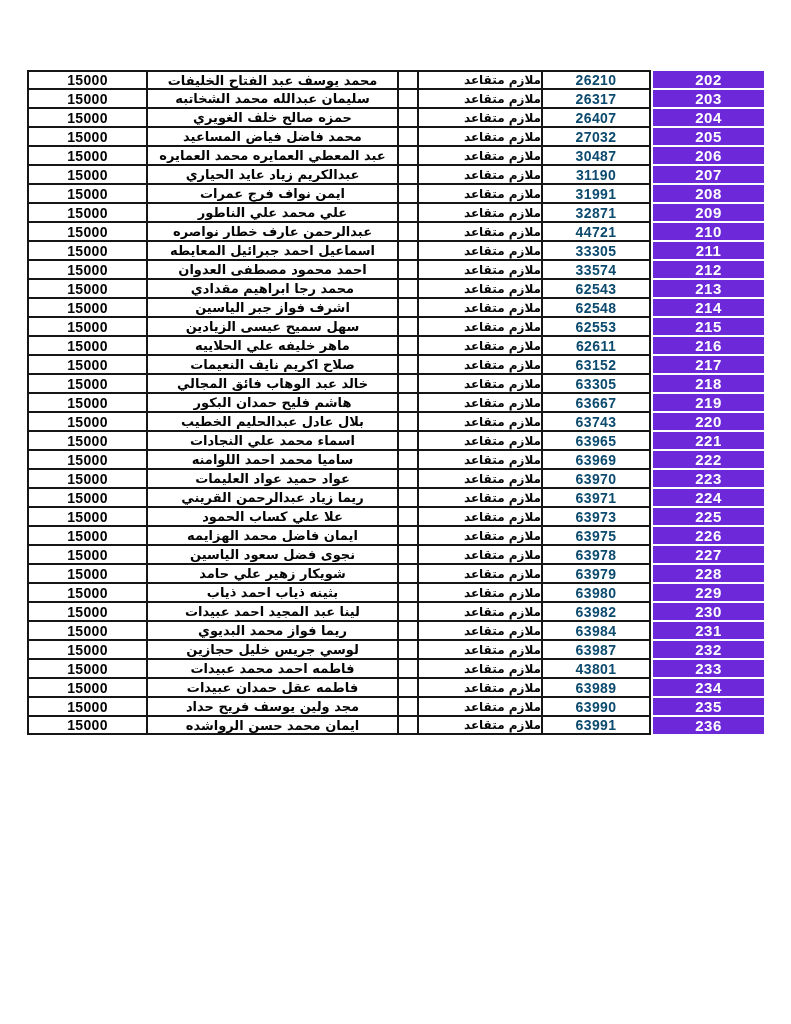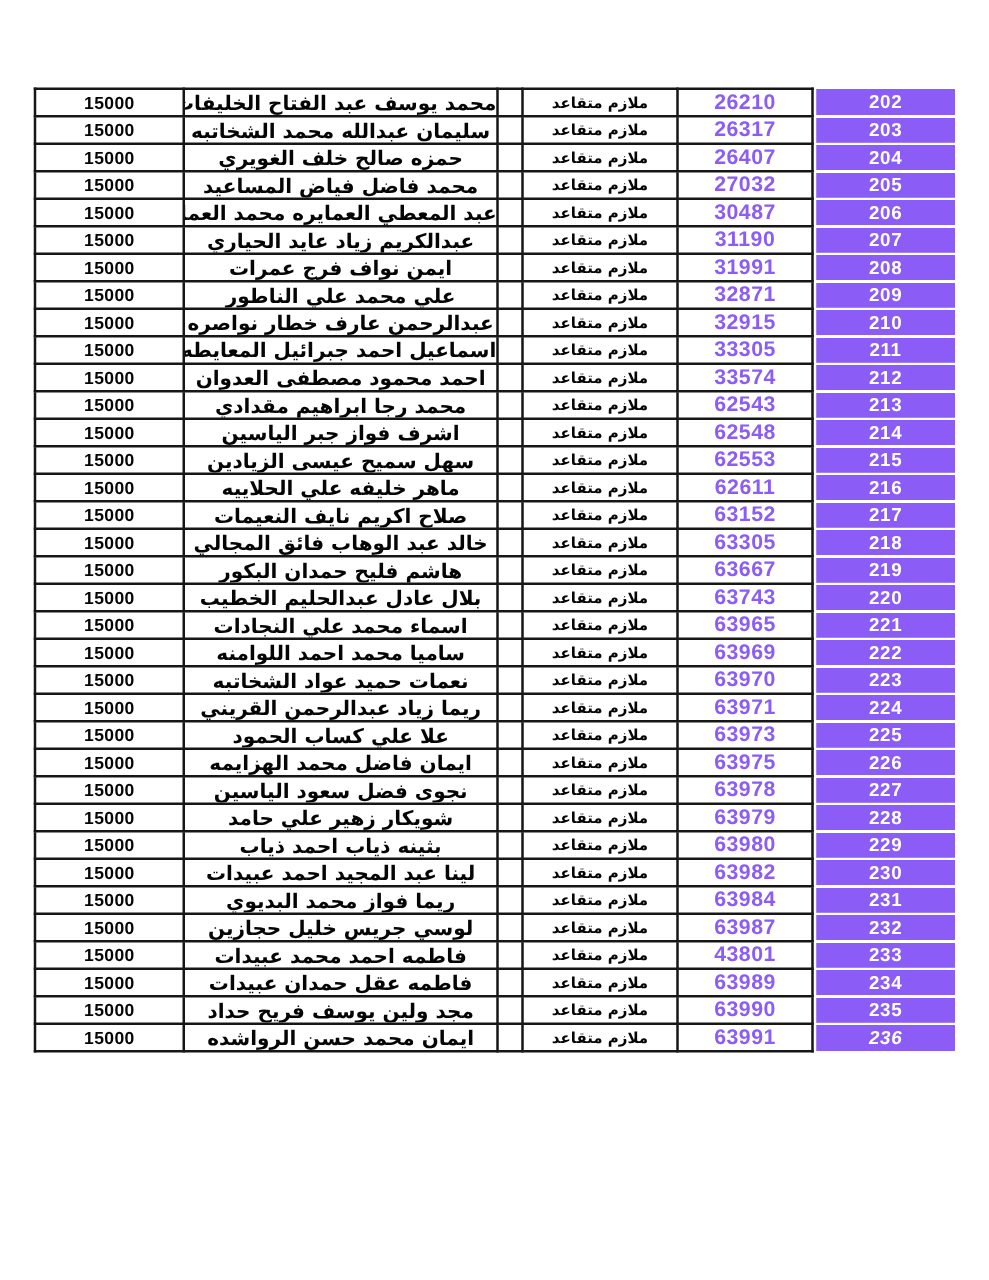--- a/index.html
+++ b/index.html
@@ -38,52 +38,52 @@
   td.amount {
     font-weight: 700;
     font-size: 14px;
     color: #050505;
     letter-spacing: 0.3px;
   }
   td.name {
     font-family: "DejaVu Sans", sans-serif;
     direction: rtl;
     font-weight: 700;
-    font-size: 16px;
+    font-size: 13px;
     color: #050505;
   }
   td.rank {
     font-family: "DejaVu Sans", sans-serif;
     direction: rtl;
     font-weight: 700;
     font-size: 12px;
     color: #050505;
+    text-align: right;
   }
   td.serial {
     font-weight: 700;
-    font-size: 17px;
-    color: #8b5cf6;
+    font-size: 14px;
+    color: #0c4a6e;
     letter-spacing: 0.4px;
   }
   td.gapcol {
     border: none;
     background: #ffffff;
   }
   td.seq {
     border: none;
-    background: #8b5cf6;
+    background: #6d28d9;
     color: #ffffff;
     font-weight: 700;
     font-size: 15px;
     letter-spacing: 0.5px;
     border-bottom: 2px solid rgba(255,255,255,0.45);
   }
   tr:last-child td.seq {
     border-bottom: none;
-    font-style: italic;
   }
 </style>
 </head>
 <body>
 
 <div class="doc-page">
   <table class="roster">
     <colgroup>
       <col style="width:119px">
       <col style="width:251px">
@@ -164,21 +164,21 @@
           <td class="b rank">ملازم متقاعد</td>
           <td class="b serial">32871</td>
           <td class="gapcol"></td>
           <td class="seq">209</td>
         </tr>
         <tr>
           <td class="b amount">15000</td>
           <td class="b name">عبدالرحمن عارف خطار نواصره</td>
           <td class="b"></td>
           <td class="b rank">ملازم متقاعد</td>
-          <td class="b serial">32915</td>
+          <td class="b serial">44721</td>
           <td class="gapcol"></td>
           <td class="seq">210</td>
         </tr>
         <tr>
           <td class="b amount">15000</td>
           <td class="b name">اسماعيل احمد جبرائيل المعايطه</td>
           <td class="b"></td>
           <td class="b rank">ملازم متقاعد</td>
           <td class="b serial">33305</td>
           <td class="gapcol"></td>
@@ -278,21 +278,21 @@
           <td class="b amount">15000</td>
           <td class="b name">ساميا محمد احمد اللوامنه</td>
           <td class="b"></td>
           <td class="b rank">ملازم متقاعد</td>
           <td class="b serial">63969</td>
           <td class="gapcol"></td>
           <td class="seq">222</td>
         </tr>
         <tr>
           <td class="b amount">15000</td>
-          <td class="b name">نعمات حميد عواد الشخاتبه</td>
+          <td class="b name">عواد حميد عواد العليمات</td>
           <td class="b"></td>
           <td class="b rank">ملازم متقاعد</td>
           <td class="b serial">63970</td>
           <td class="gapcol"></td>
           <td class="seq">223</td>
         </tr>
         <tr>
           <td class="b amount">15000</td>
           <td class="b name">ريما زياد عبدالرحمن القريني</td>
           <td class="b"></td>

